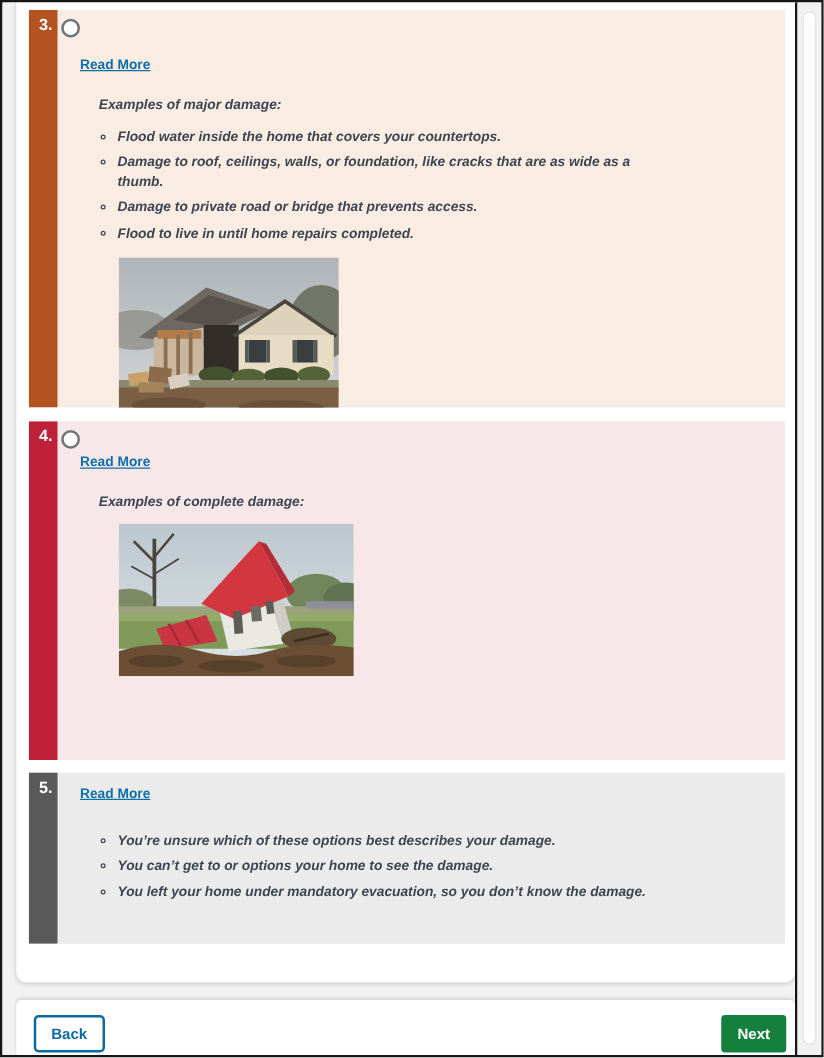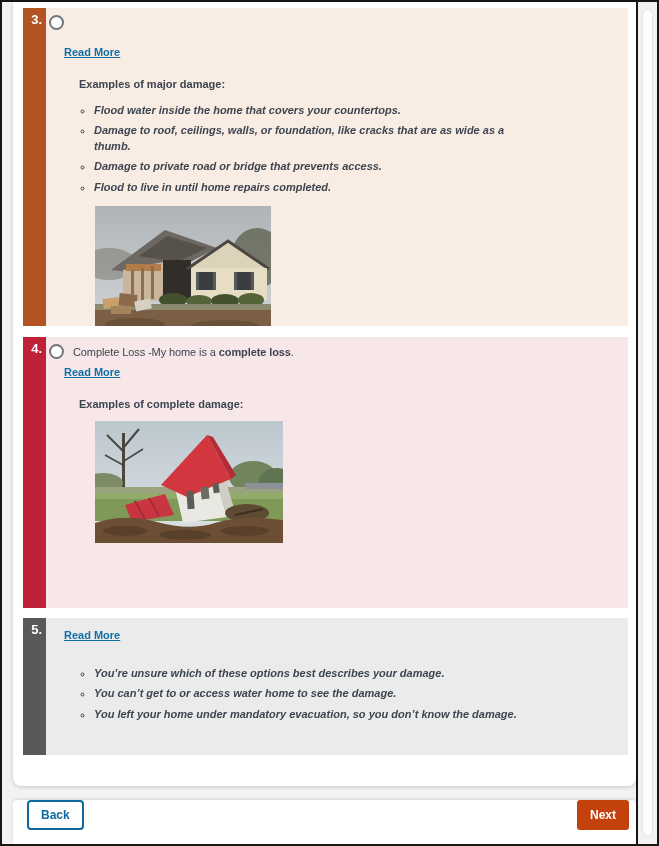--- a/index.html
+++ b/index.html
@@ -34,21 +34,21 @@
     border-radius: 0 0 8px 8px;
     box-shadow: 0 1px 4px rgba(0,0,0,0.18);
     padding: 6px 8px 0 10px;
     overflow: hidden;
   }
   .footer-card {
     position: absolute; left: 11px; right: 0; top: 798px; bottom: 0;
     background: #ffffff;
     border-radius: 4px 4px 0 0;
     box-shadow: 0 -1px 3px rgba(0,0,0,0.12);
-    display: flex; align-items: flex-start; justify-content: space-between;
+    display: flex; align-items: flex-end; justify-content: space-between;
     padding: 0 7px 2px 14px;
   }
 
   .option {
     display: flex;
     overflow: hidden;
   }
   .option.o3 { height: 318px; margin-bottom: 11px; }
   .option.o4 { height: 271px; margin-bottom: 10px; }
   .option.o5 { height: 137px; }
@@ -73,21 +73,21 @@
     white-space: nowrap;
   }
   .read-more {
     display: inline-block; margin: 5px 0 12px 15px;
     color: #0f70a8; font-weight: bold; font-size: 11px;
     text-decoration: underline; cursor: pointer;
   }
   .o3 .read-more { margin-top: 16px; }
   .examples-heading {
     margin: 8px 0 0 30px;
-    font-weight: bold; font-size: 11px;
+    font-style: italic; font-weight: bold; font-size: 11px;
     color: #3d4551;
   }
   ul.bullets {
     margin: 13px 0 0 30px; padding-left: 15px;
     list-style-type: circle;
     font-style: italic; font-size: 11px; color: #3d4551;
   }
   ul.bullets li { line-height: 1.4; margin-bottom: 5px; white-space: pre-line; font-weight: bold; }
 
   .photo { margin: 11px 0 0 46px; line-height: 0; }
@@ -97,21 +97,21 @@
     font-family: "Liberation Sans", sans-serif;
     font-weight: bold; font-size: 12px;
     border-radius: 4px; cursor: pointer;
   }
   .btn-back {
     background: #ffffff; color: #0e6a9e;
     border: 2px solid #0e6a9e;
     padding: 6px 12px;
   }
   .btn-next {
-    background: #c2410c; color: #ffffff;
+    background: #15803d; color: #ffffff;
     border: none; border-radius: 3px;
     padding: 8px 13px;
   }
 </style>
 </head>
 <body>
 
 <div class="frame">
   <div class="viewport">
 
@@ -180,21 +180,20 @@
         </div>
       </section>
 
       <section class="option o4" style="background-color: rgb(248, 231, 232);">
         <div class="stripe" style="background-color: rgb(190, 33, 56);">
           <span>4.</span>
         </div>
         <div class="content">
           <div class="radio-row">
             <div class="radio"></div>
-            <div class="option-label"><span>Complete Loss -My home is a </span><b>complete loss</b><span>.</span></div>
           </div>
           <a class="read-more">Read More</a>
           <div class="examples-heading">Examples of complete damage:</div>
           <div class="photo">
             <svg width="188" height="122" viewBox="0 0 188 122">
               <defs>
                 <linearGradient id="sky2" x1="0" y1="0" x2="0" y2="1">
                   <stop offset="0" stop-color="#bcc7ce"></stop>
                     <stop offset="1" stop-color="#dde3e6"></stop>
                 </linearGradient>
@@ -235,21 +234,21 @@
       </section>
 
       <section class="option o5" style="background-color: rgb(235, 235, 235);">
         <div class="stripe" style="background-color: rgb(89, 89, 89);">
           <span>5.</span>
         </div>
         <div class="content">
           <a class="read-more">Read More</a>
           <ul class="bullets">
             <li>You’re unsure which of these options best describes your damage.</li>
-            <li>You can’t get to or access water home to see the damage.</li>
+            <li>You can’t get to or options your home to see the damage.</li>
             <li>You left your home under mandatory evacuation, so you don’t know the damage.</li>
           </ul>
         </div>
       </section>
 
     </div>
 
     <div class="footer-card">
       <button class="btn btn-back">Back</button>
       <button class="btn btn-next">Next</button>

